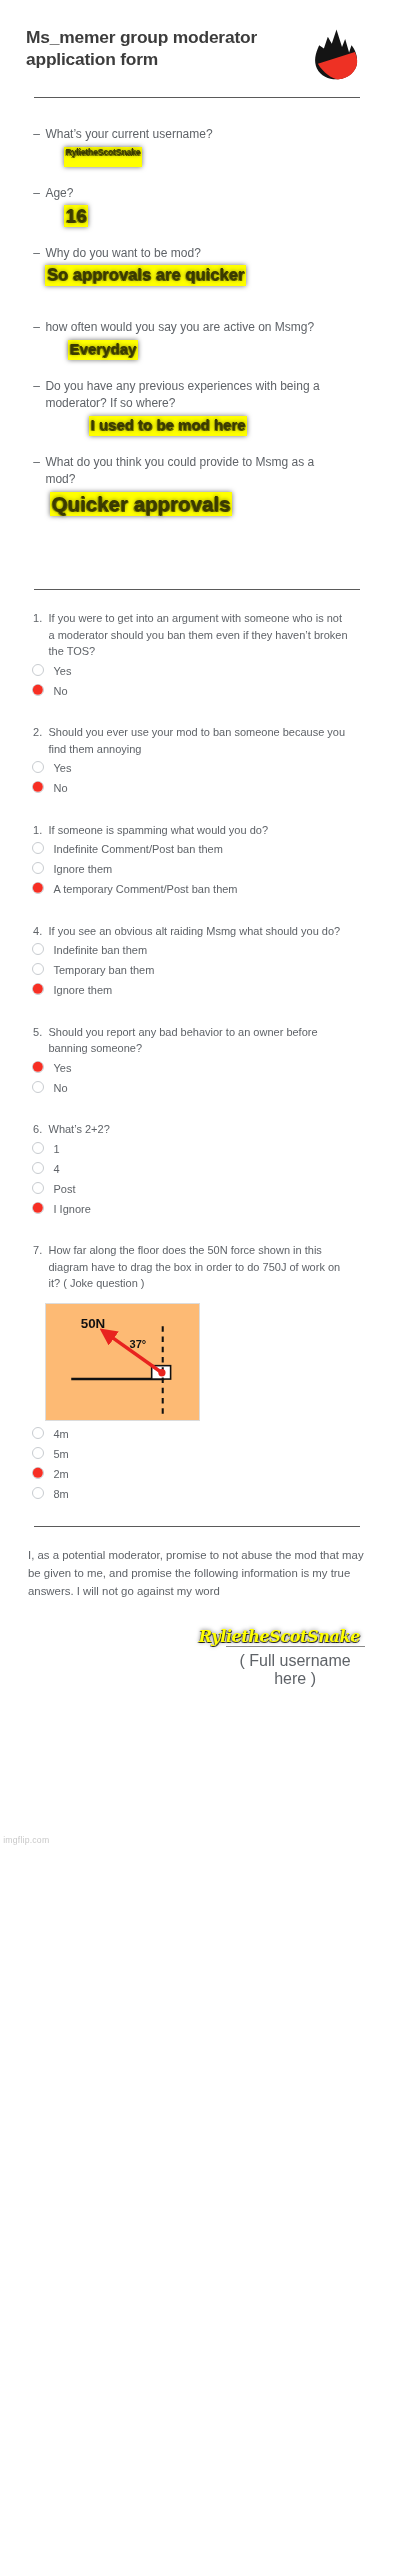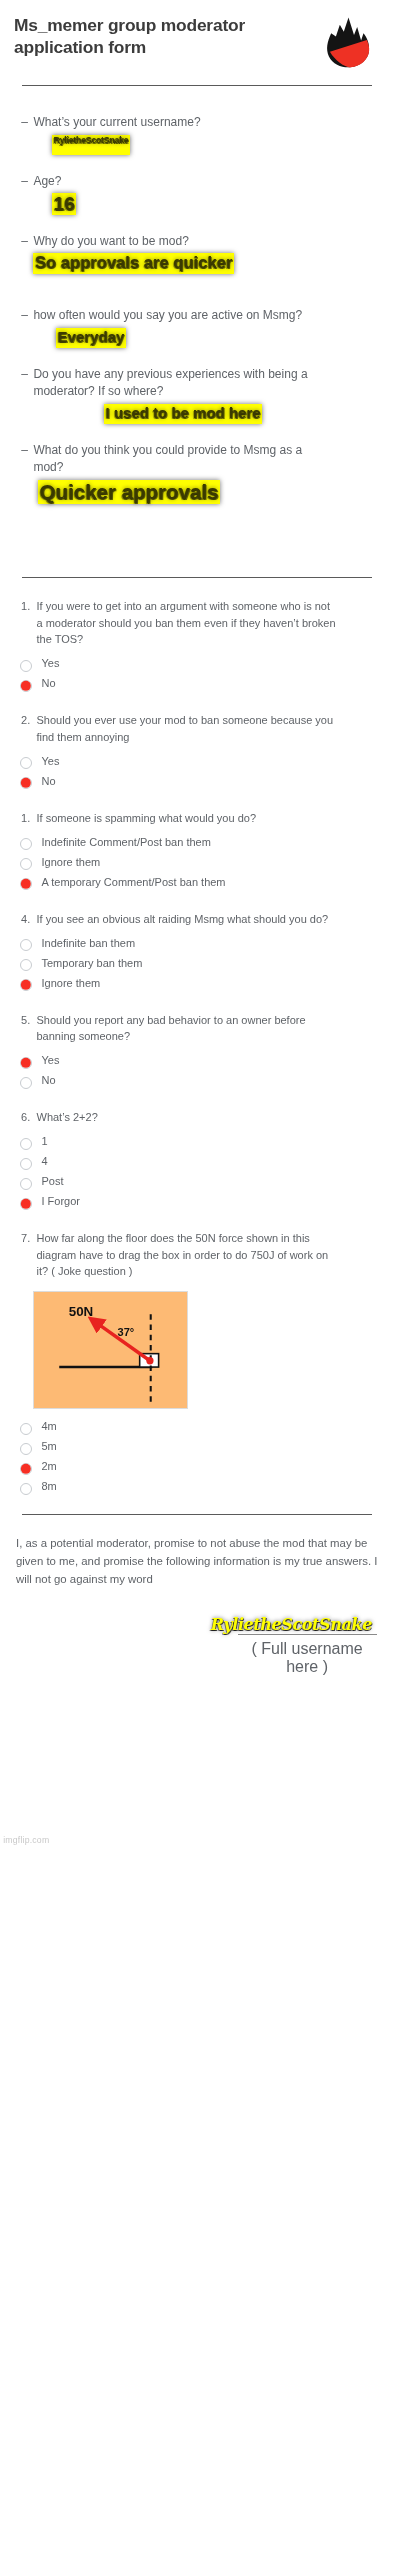--- a/index.html
+++ b/index.html
@@ -13,21 +13,21 @@
     position: relative;
     overflow: hidden;
   }
 
   
   .page {
     position: relative;
     width: 394px;
     height: 1848px;
     background: #ffffff;
-    padding: 0;
+    padding: 12px;
   }
 
   
   .header {
     display: flex;
     align-items: flex-start;
     justify-content: space-between;
     padding: 14px 17.4px 0 14px;
   }
   .header-title {
@@ -92,21 +92,21 @@
     text-shadow:
        0.8px 0.8px 0 rgba(0,0,0,.55),
       -0.8px 0.8px 0 rgba(0,0,0,.35),
        0 0 4.7px rgba(0,0,0,.55);
     filter: drop-shadow(0 0 2.4px rgba(0,0,0,.55));
   }
   .a-username { font-size: 8.7px; margin-left: 36px; letter-spacing: -0.2px; }
   .a-age      { font-size: 19px; margin-left: 36px; }
   .a-why      { font-size: 16.6px; margin-left: 17.4px; }
   .a-often    { font-size: 15px; margin-left: 40px; }
-  .a-exp      { font-size: 15px; margin-left: 88px; }
+  .a-exp      { font-size: 15px; margin-left: 61px; }
   .a-provide  { font-size: 20.5px; margin-left: 22px; }
 
   .spacer-open { height: 16px; }
 
   
   .section-mc {
     padding: 0 16px;
   }
   .mc-item {
     margin-top: 20.5px;
@@ -126,21 +126,21 @@
   }
   .mc-q {
     color: #5f6368;
     font-size: 11px;
     line-height: 1.5;
     max-width: 300px;
   }
   .opts { margin-top: 4px; }
   .opt {
     display: flex;
-    align-items: flex-end;
+    align-items: flex-start;
     height: 20px;
   }
   .radio {
     width: 12px;
     height: 12px;
     border-radius: 50%;
     border: 1.3px solid #c8ccd0;
     background: #ffffff;
     flex: none;
     margin-left: 4px;
@@ -401,21 +401,21 @@
         <div class="opt">
           <span class="radio"></span>
           <span class="opt-label">4</span>
         </div>
         <div class="opt">
           <span class="radio"></span>
           <span class="opt-label">Post</span>
         </div>
         <div class="opt">
           <span class="radio sel"></span>
-          <span class="opt-label">I Forgor</span>
+          <span class="opt-label">I Ignore</span>
         </div>
       </div>
     </div>
 
     <div class="mc-item">
       <div class="mc-head">
         <div class="mc-num">7.</div>
         <div class="mc-q">How far along the floor does the 50N force shown in this diagram have to drag the box in order to do 750J of work on it? ( Joke question )</div>
       </div>
 

